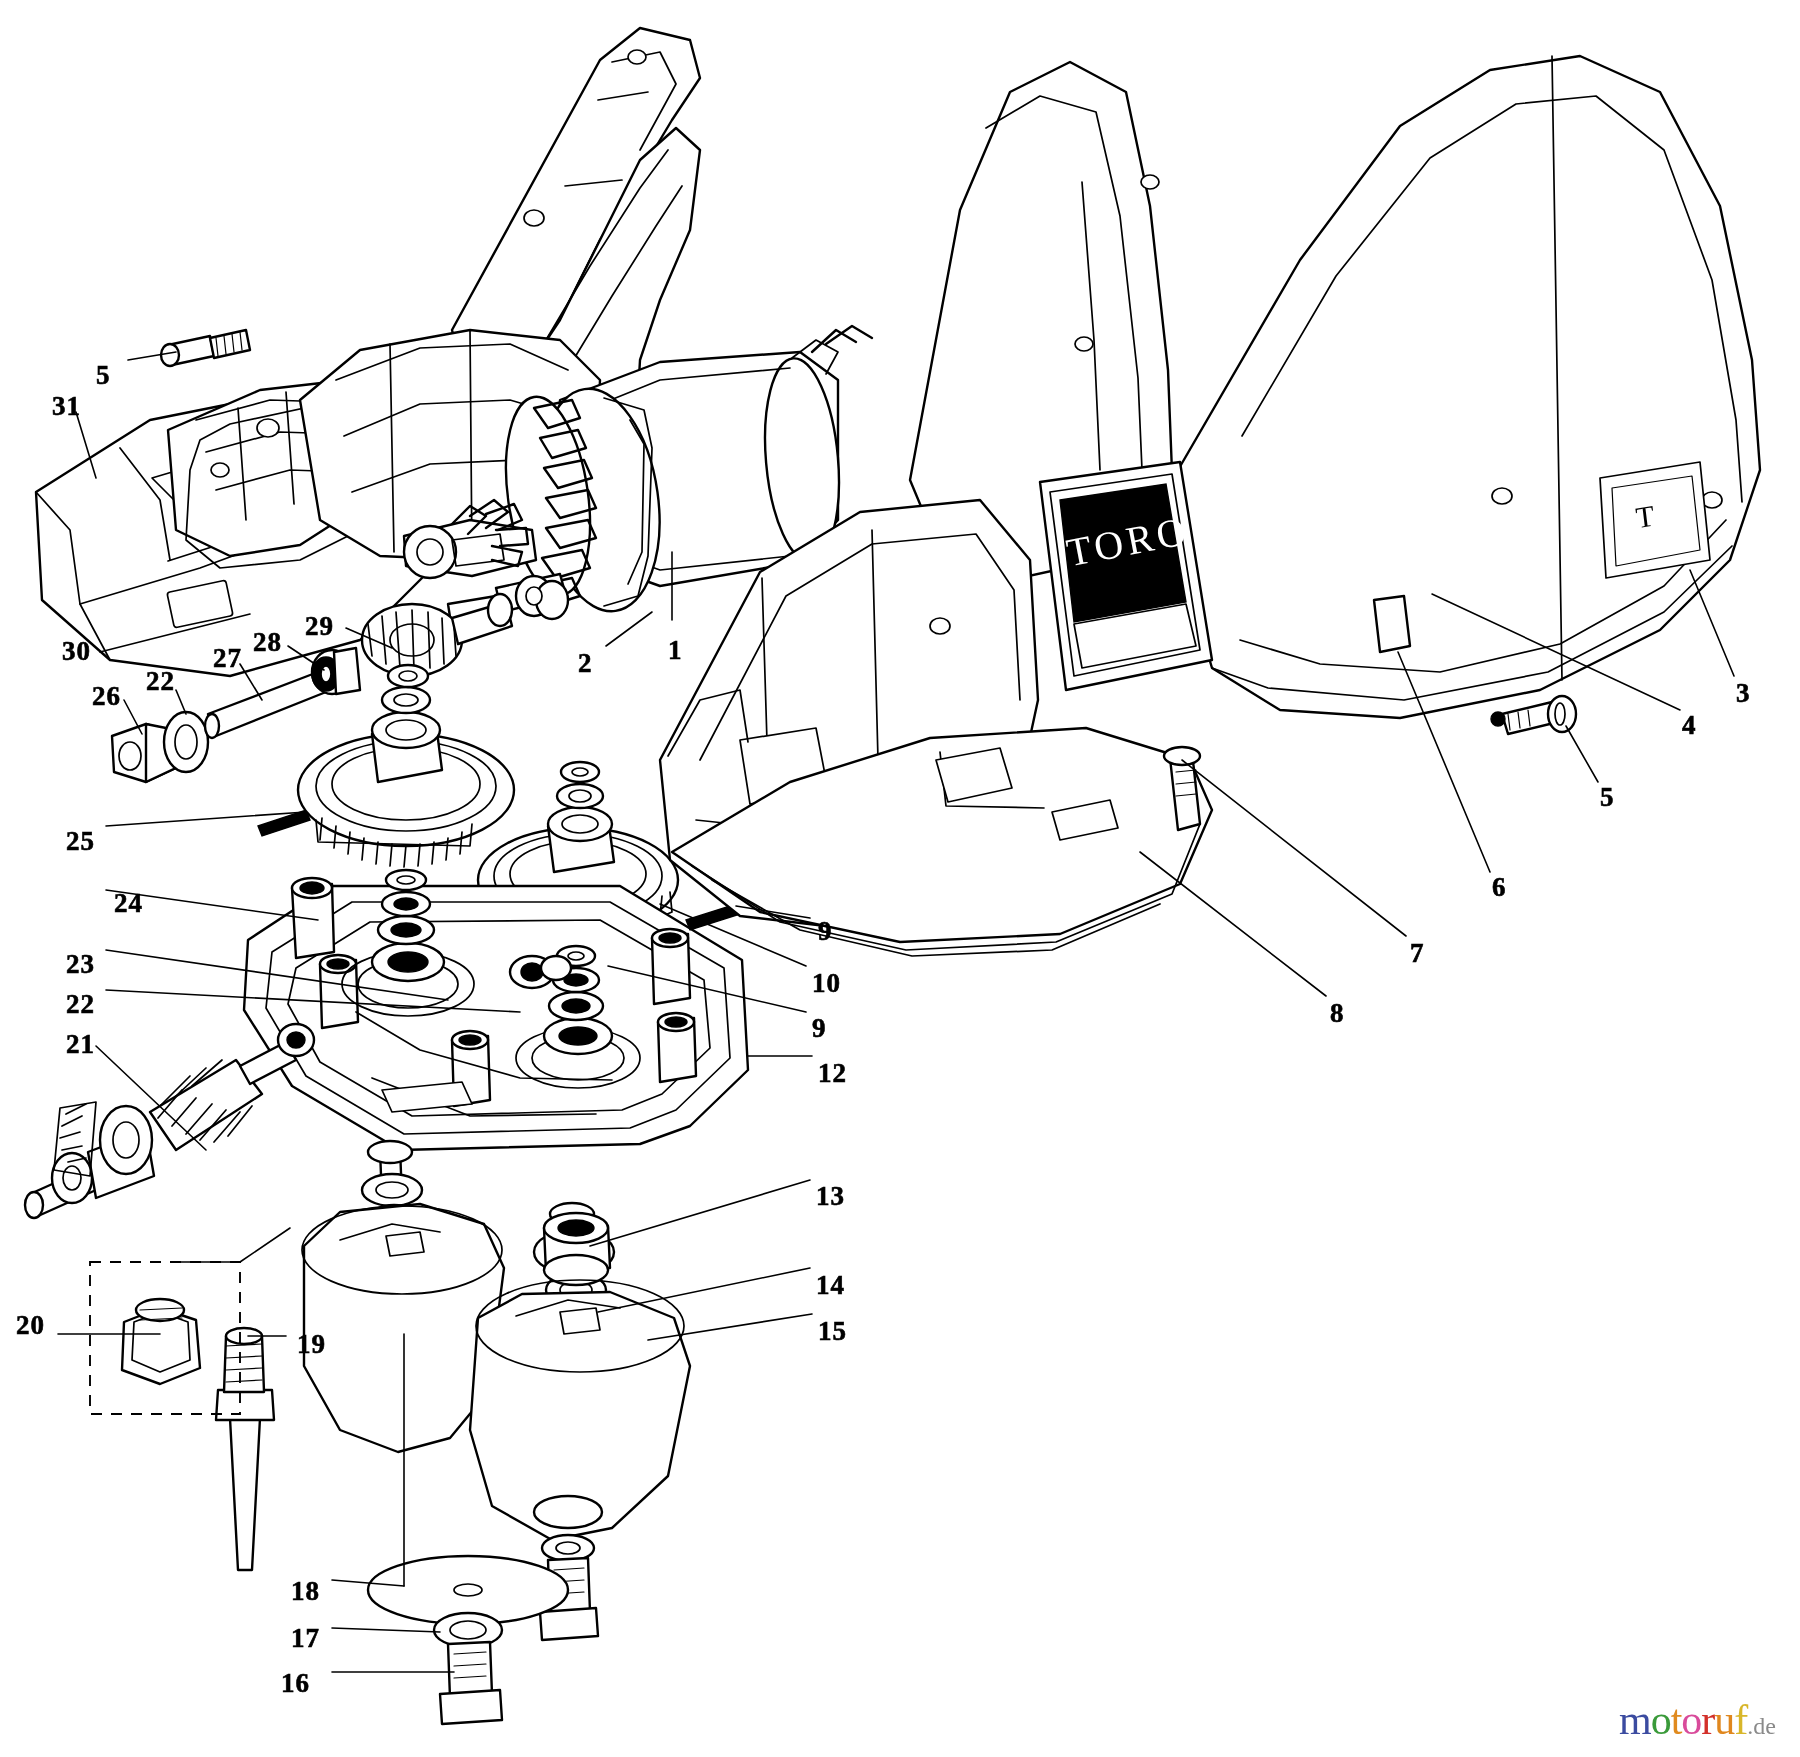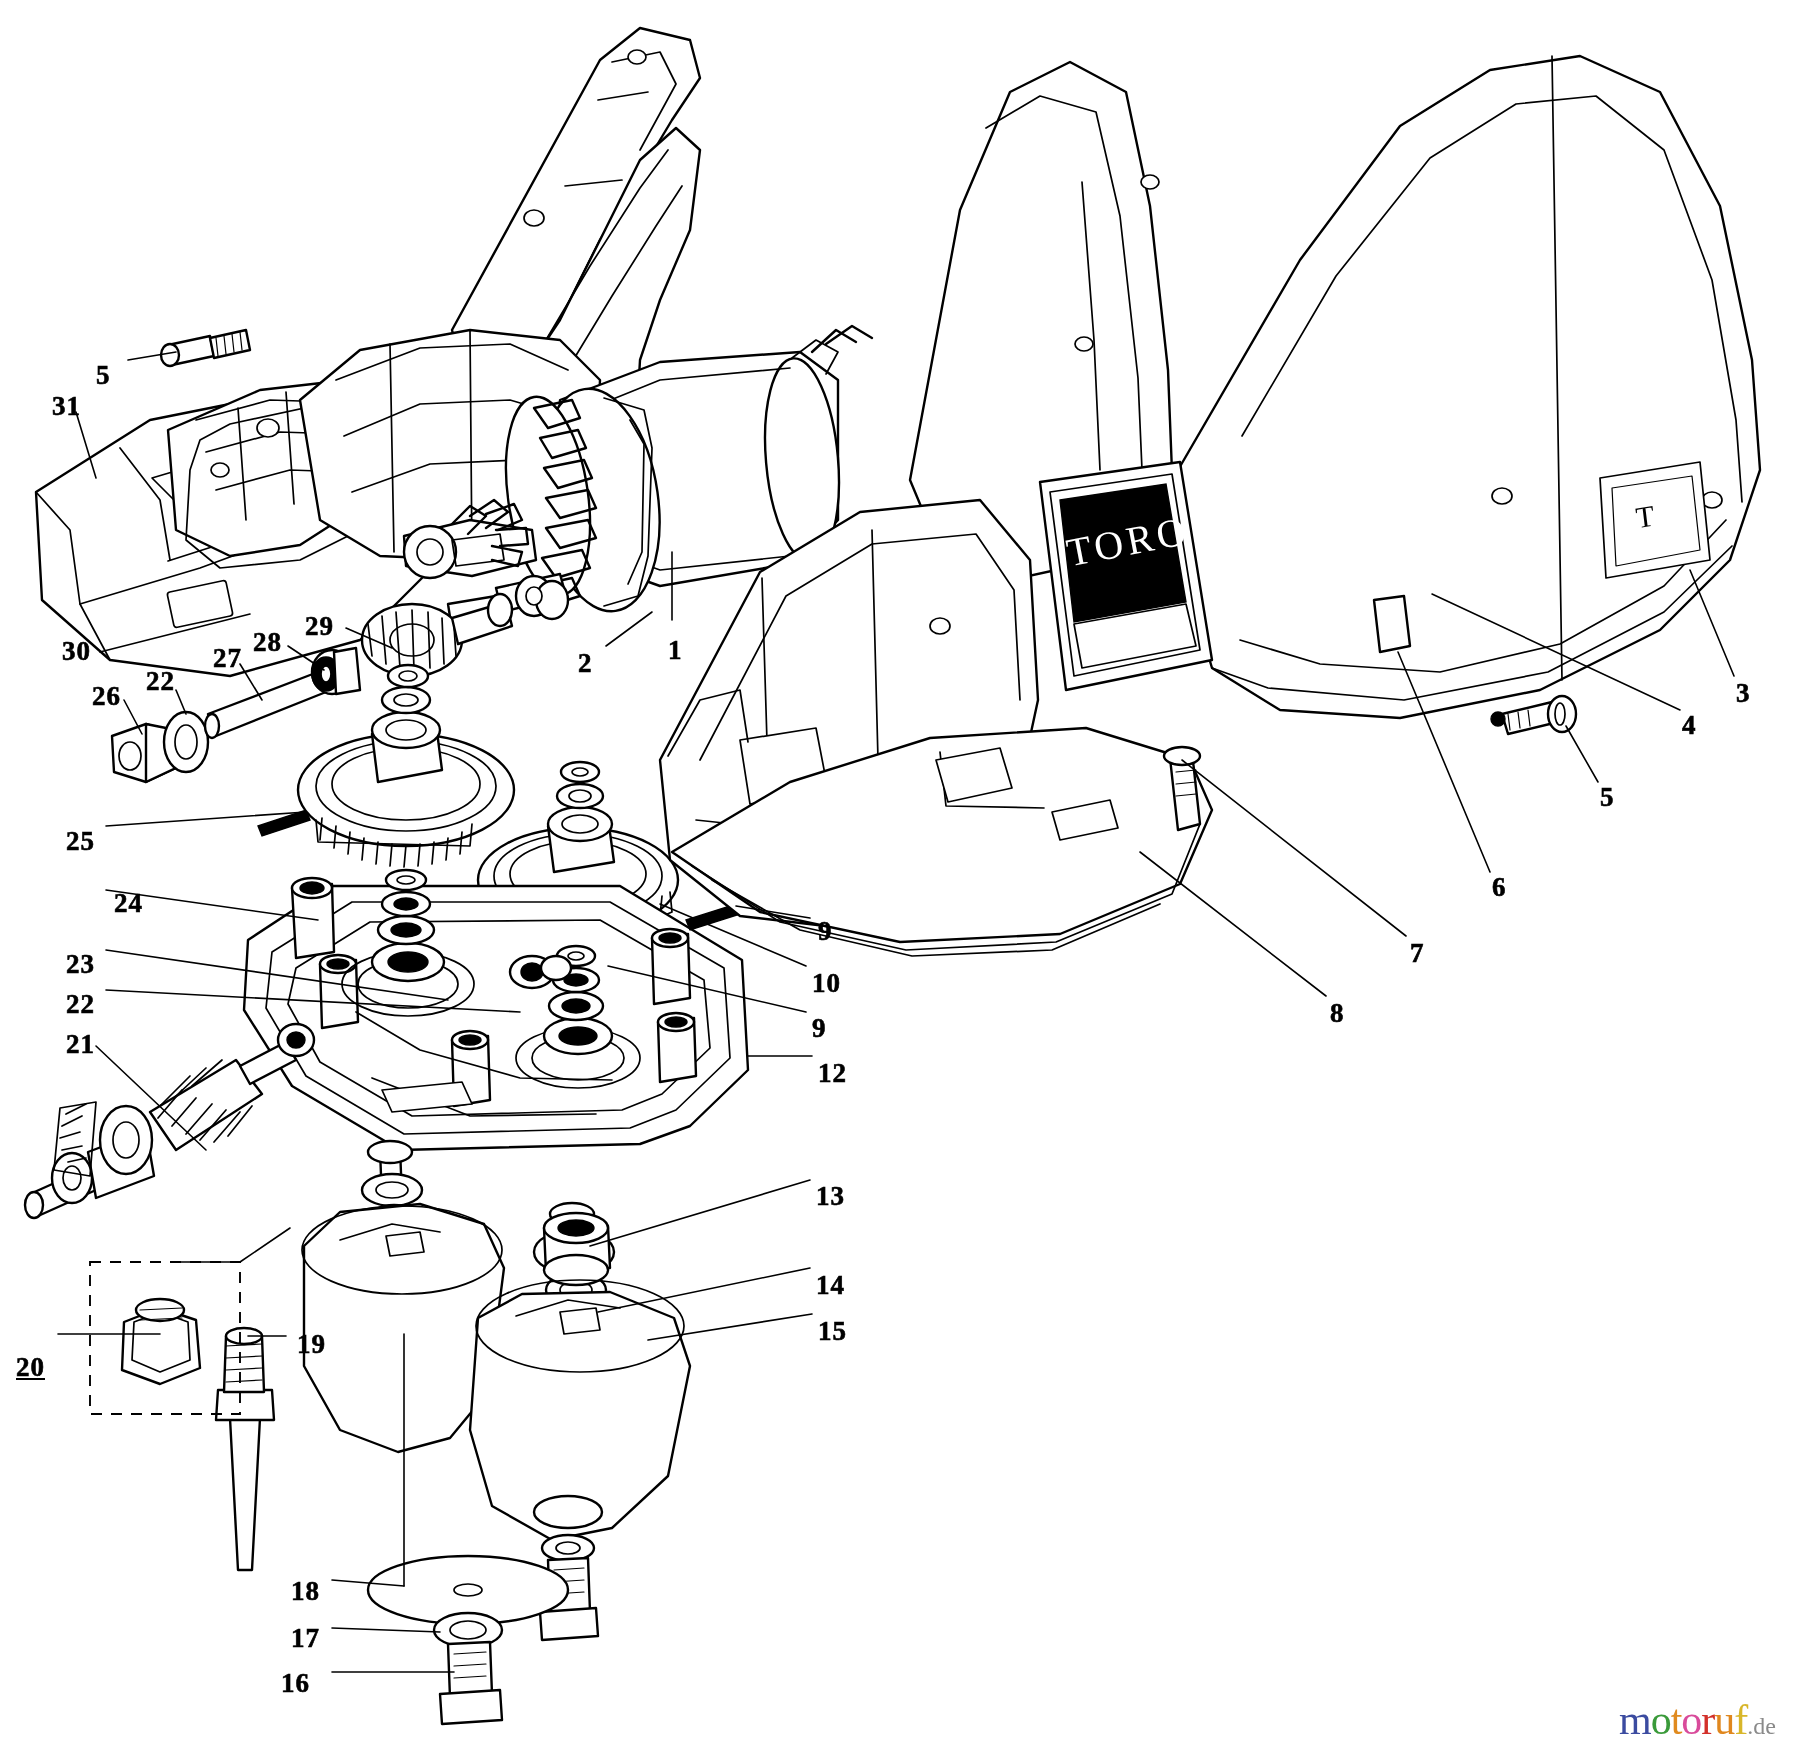--- a/index.html
+++ b/index.html
@@ -546,21 +546,21 @@
   <div class="callout" style="left:92px;  top:683px;">26</div>
   <div class="callout" style="left:146px; top:668px;">22</div>
   <div class="callout" style="left:213px; top:645px;">27</div>
   <div class="callout" style="left:253px; top:629px;">28</div>
   <div class="callout" style="left:305px; top:613px;">29</div>
   <div class="callout" style="left:66px;  top:828px;">25</div>
   <div class="callout" style="left:66px;  top:890px;margin-left:48px;">24</div>
   <div class="callout" style="left:66px;  top:951px;">23</div>
   <div class="callout" style="left:66px;  top:991px;">22</div>
   <div class="callout" style="left:66px;  top:1031px;">21</div>
-  <div class="callout" style="left:16px;  top:1354px;text-decoration:underline;">20</div>
+  <div class="callout" style="left:16px;  top:1312px;">20</div>
   <div class="callout" style="left:289px; top:1331px;margin-left:8px;">19</div>
   <div class="callout" style="left:291px; top:1578px;">18</div>
   <div class="callout" style="left:291px; top:1625px;">17</div>
   <div class="callout" style="left:281px; top:1670px;">16</div>
   <div class="callout" style="left:578px; top:650px;">2</div>
   <div class="callout" style="left:668px; top:637px;">1</div>
   <div class="callout" style="left:818px; top:918px;">9</div>
   <div class="callout" style="left:812px; top:970px;">10</div>
   <div class="callout" style="left:812px; top:1015px;">9</div>
   <div class="callout" style="left:818px; top:1060px;text-align:right;">12</div>

